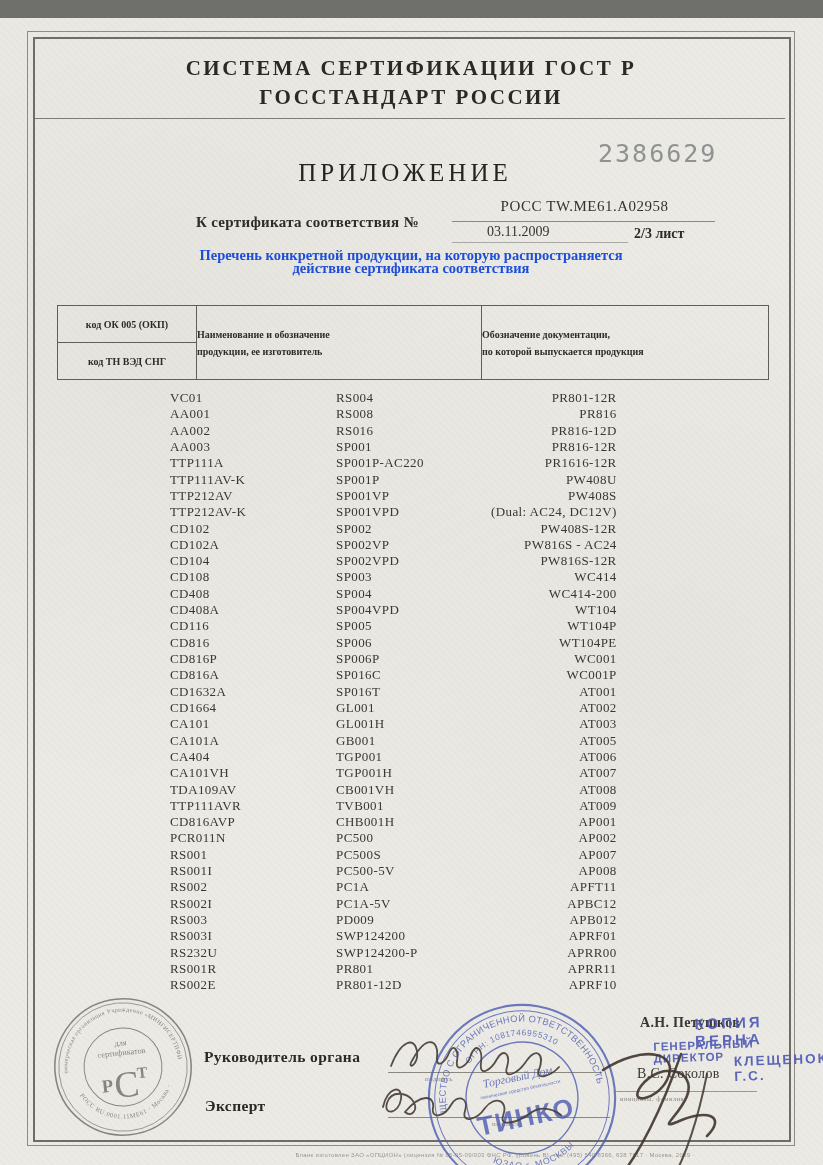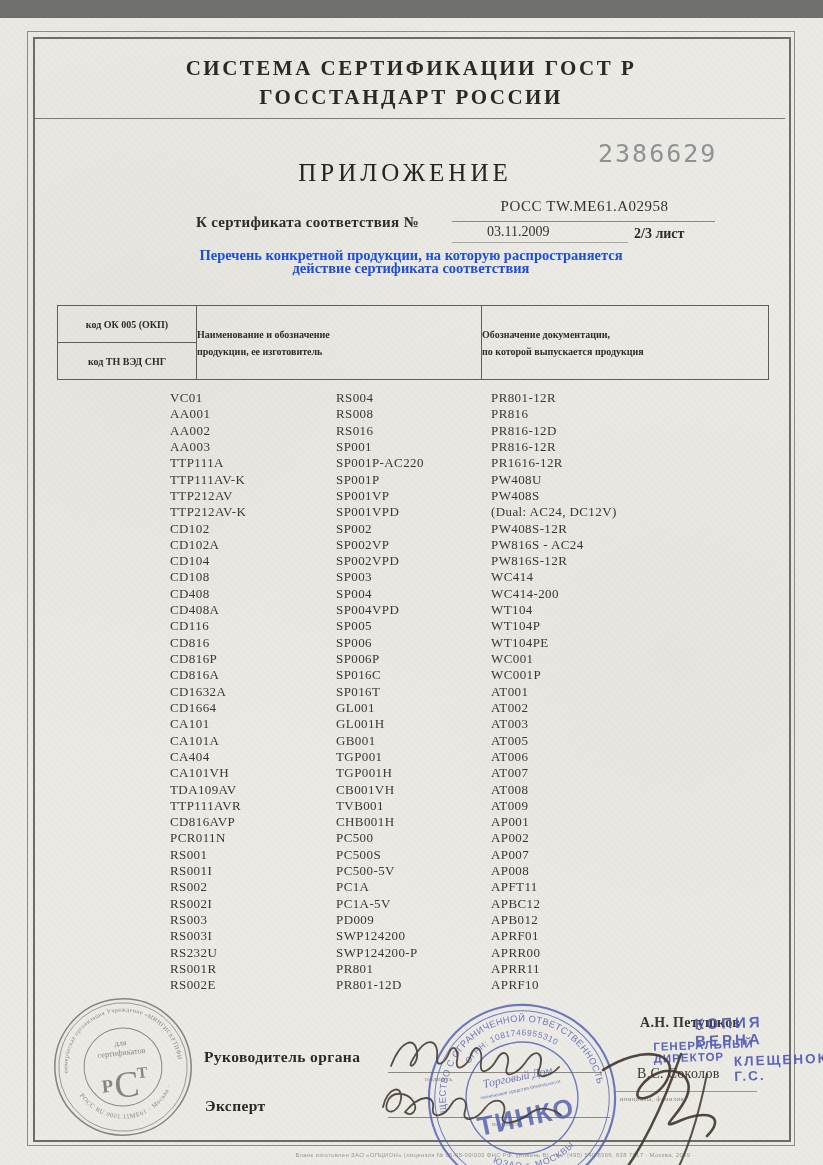--- a/index.html
+++ b/index.html
@@ -43,21 +43,21 @@
   .th-col1 { width:138px; border-right:1px solid #605e58; display:flex; flex-direction:column; }
   .th-col1 > div { display:flex; align-items:center; justify-content:center; font-size:10px; font-weight:bold; }
   .th-c1top { height:36px; border-bottom:1px solid #605e58; }
   .th-c1bot { flex:1; }
   .th-col2 { width:284px; border-right:1px solid #605e58; }
   .th-col3 { flex:1; }
   .th-mid { display:flex; flex-direction:column; align-items:flex-start; justify-content:center;
     font-size:10px; font-weight:bold; line-height:17px; text-align:center; }
 
   .codes { position:absolute; top:372px; font-size:13px; line-height:16.32px; letter-spacing:0.4px; color:#3a3733; white-space:nowrap; }
-  #codes-col1 { left:170px; } #codes-col2 { left:336px; } #codes-col3 { left:491px; }
+  #codes-col1 { left:170px; } #codes-col2 { left:336px; } #codes-col3 { left:491px;text-align:right; }
 
   .sig-label { position:absolute; font-size:15.5px; font-weight:bold; letter-spacing:0.4px; color:#2b2926; }
   .sig-head { left:204px; top:1030px; } .sig-expert { left:205px; top:1079px; }
   .sig-line { position:absolute; height:1px; background:#8b8880; }
   .sig-line1 { left:388px; top:1054px; width:214px; }
   .sig-line2 { left:388px; top:1099px; width:222px; }
   .caption { position:absolute; font-size:7px; color:#8e8b85; letter-spacing:0.5px; }
   .cap-sign1 { left:425px; top:1057px; }
   .cap-sign2 { left:492px; top:1102px; }
   .cap-name  { left:620px; top:1077px; font-size:6.5px; }

